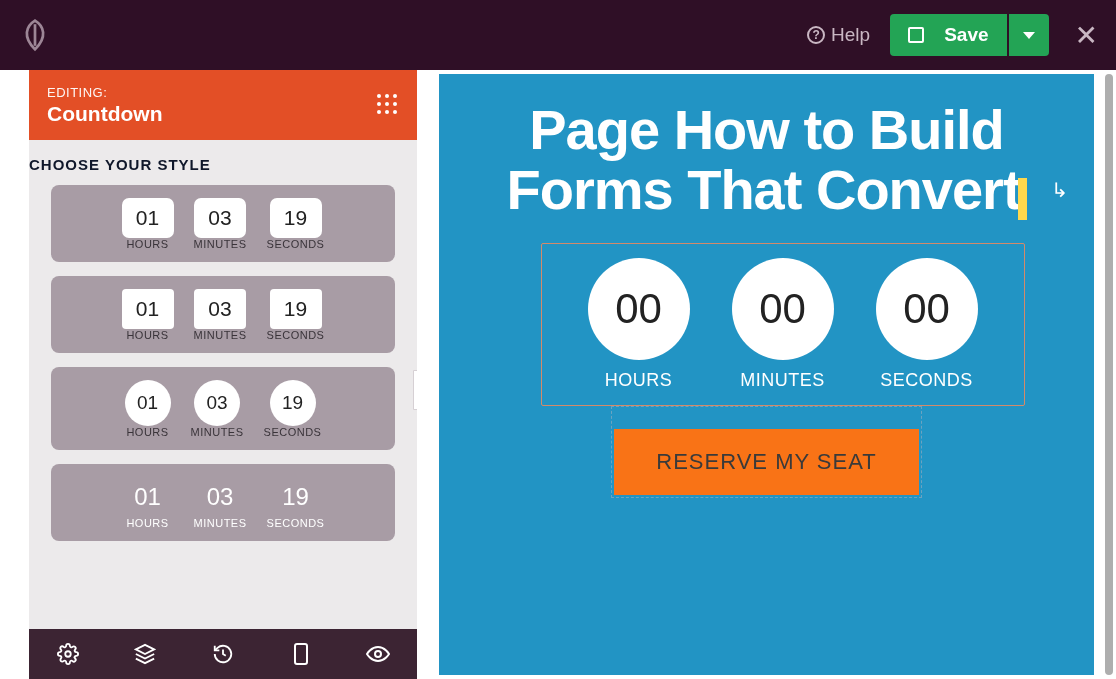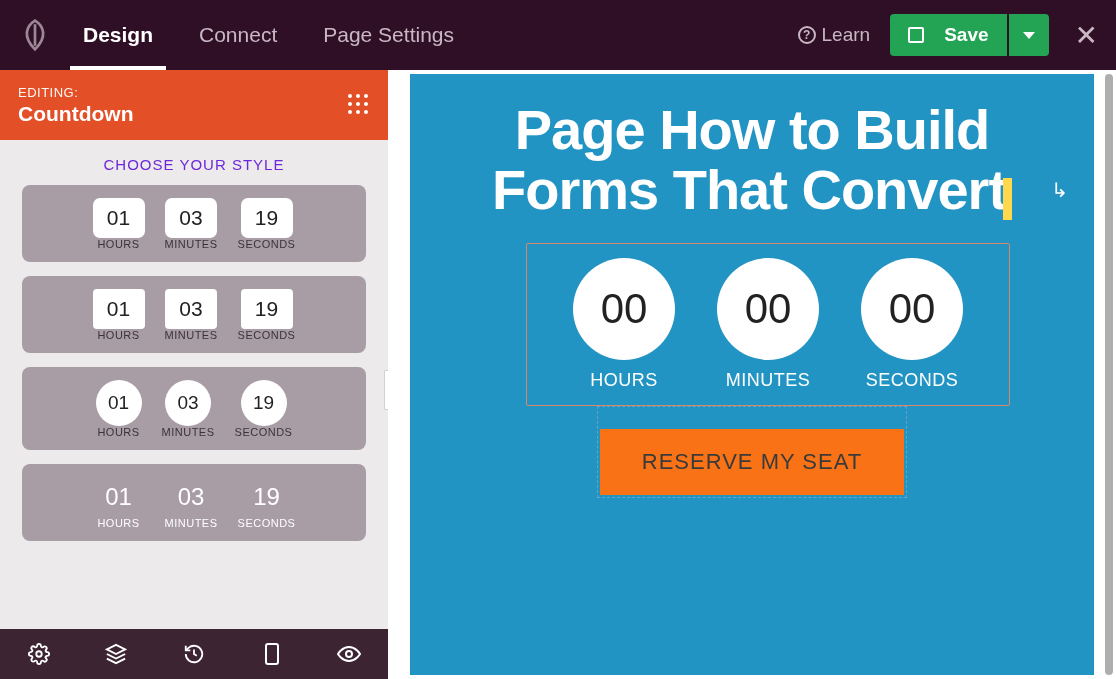--- a/index.html
+++ b/index.html
@@ -27,37 +27,37 @@
   .help { display:flex; align-items:center; gap:6px; color:#c9b7c3; font-size:19px; cursor:pointer; margin-right:20px;}
   .help-icon{width:18px;height:18px;border:2px solid #c9b7c3;border-radius:50%;display:flex;align-items:center;justify-content:center;font-size:12px;font-weight:700;}
   .save-group{display:flex;height:42px;}
   .save-btn{background:#23a455;color:#fff;display:flex;align-items:center;gap:20px;padding:0 18px;font-size:19px;font-weight:600;border-radius:4px 0 0 4px;cursor:pointer;}
   .save-btn .disk{width:16px;height:16px;border:2px solid #fff;border-radius:2px;position:relative;}
   .save-dd{background:#23a455;width:40px;display:flex;align-items:center;justify-content:center;border-radius:0 4px 4px 0;margin-left:2px;cursor:pointer;}
   .save-dd .tri{width:0;height:0;border-left:6px solid transparent;border-right:6px solid transparent;border-top:7px solid #fff;}
   .close-x{margin-left:26px;color:#c9b7c3;font-size:28px;cursor:pointer;}
 
   
-  .main{display:flex;height:609px;}
+  .main{display:flex;height:609px;padding-left:29px;}
   .left{width:388px;background:#eceaeb;display:flex;flex-direction:column;position:relative;}
   .right-wrap{flex:1;position:relative;background:#fff;padding-right:15px;}
   .right-scroll{position:absolute;right:3px;top:4px;bottom:4px;width:8px;background:#aeaeae;border-radius:4px;}
 
   
   .panel-head{
     background:#e34f26;color:#fff;height:70px;padding:12px 18px;display:flex;align-items:center;justify-content:space-between;
   }
   .panel-head .lbls{display:flex;flex-direction:column;gap:2px;}
   .panel-head .editing{font-size:13px;letter-spacing:0.5px;opacity:.95;}
   .panel-head .name{font-size:21px;font-weight:600;}
   .drag-dots{width:22px;height:22px;display:grid;grid-template-columns:repeat(3,4px);grid-template-rows:repeat(3,4px);gap:4px;}
   .drag-dots span{background:#fff;border-radius:50%;}
 
   
-  .style-title{color:#6d28d9;text-align:center;font-size:15px;letter-spacing:1px;padding:16px 0 12px;font-weight:400;}
+  .style-title{color:#0f172a;font-size:15px;letter-spacing:1px;padding:16px 0 12px;font-weight:700;}
   .style-list{flex:1;overflow:hidden;padding:0 22px;}
   .style-card{background:#a89ca5;border-radius:8px;padding:13px 0 12px;margin-bottom:14px;display:flex;justify-content:center;gap:20px;cursor:pointer;}
   .cd-col{display:flex;flex-direction:column;align-items:center;gap:0;}
   .cd-box{background:#fff;border-radius:7px;width:52px;height:40px;display:flex;align-items:center;justify-content:center;font-size:21px;font-weight:400;color:#222;}
   .cd-box.square{border-radius:4px;}
   .cd-box.circle{border-radius:50%;width:46px;height:46px;font-size:19px;}
   .cd-box.none{background:transparent;color:#fff;font-weight:300;font-size:24px;}
   .cd-lab{font-size:11px;color:#3a343a;letter-spacing:0.5px;}
   .cd-lab.light{color:#fff;}
 
@@ -91,29 +91,24 @@
 </head>
 <body>
 
 <div class="topbar">
   <div class="logo">
     <svg viewBox="0 0 40 40">
       <path d="M20 4 C30 10 34 22 20 36 C6 22 10 10 20 4 Z"></path>
       <path d="M20 8 L20 32"></path>
     </svg>
   </div>
-  <div class="tabs">
-    <div class="tab active">Design</div>
-    <div class="tab">Connect</div>
-    <div class="tab">Page Settings</div>
-  </div>
   <div class="tb-spacer"></div>
   <div class="help">
     <span class="help-icon">?</span>
-    <span>Learn</span>
+    <span>Help</span>
   </div>
   <div class="save-group">
     <div class="save-btn">
       <span class="disk"></span>
       <span>Save</span>
     </div>
     <div class="save-dd">
       <div class="tri"></div>
     </div>
   </div>

